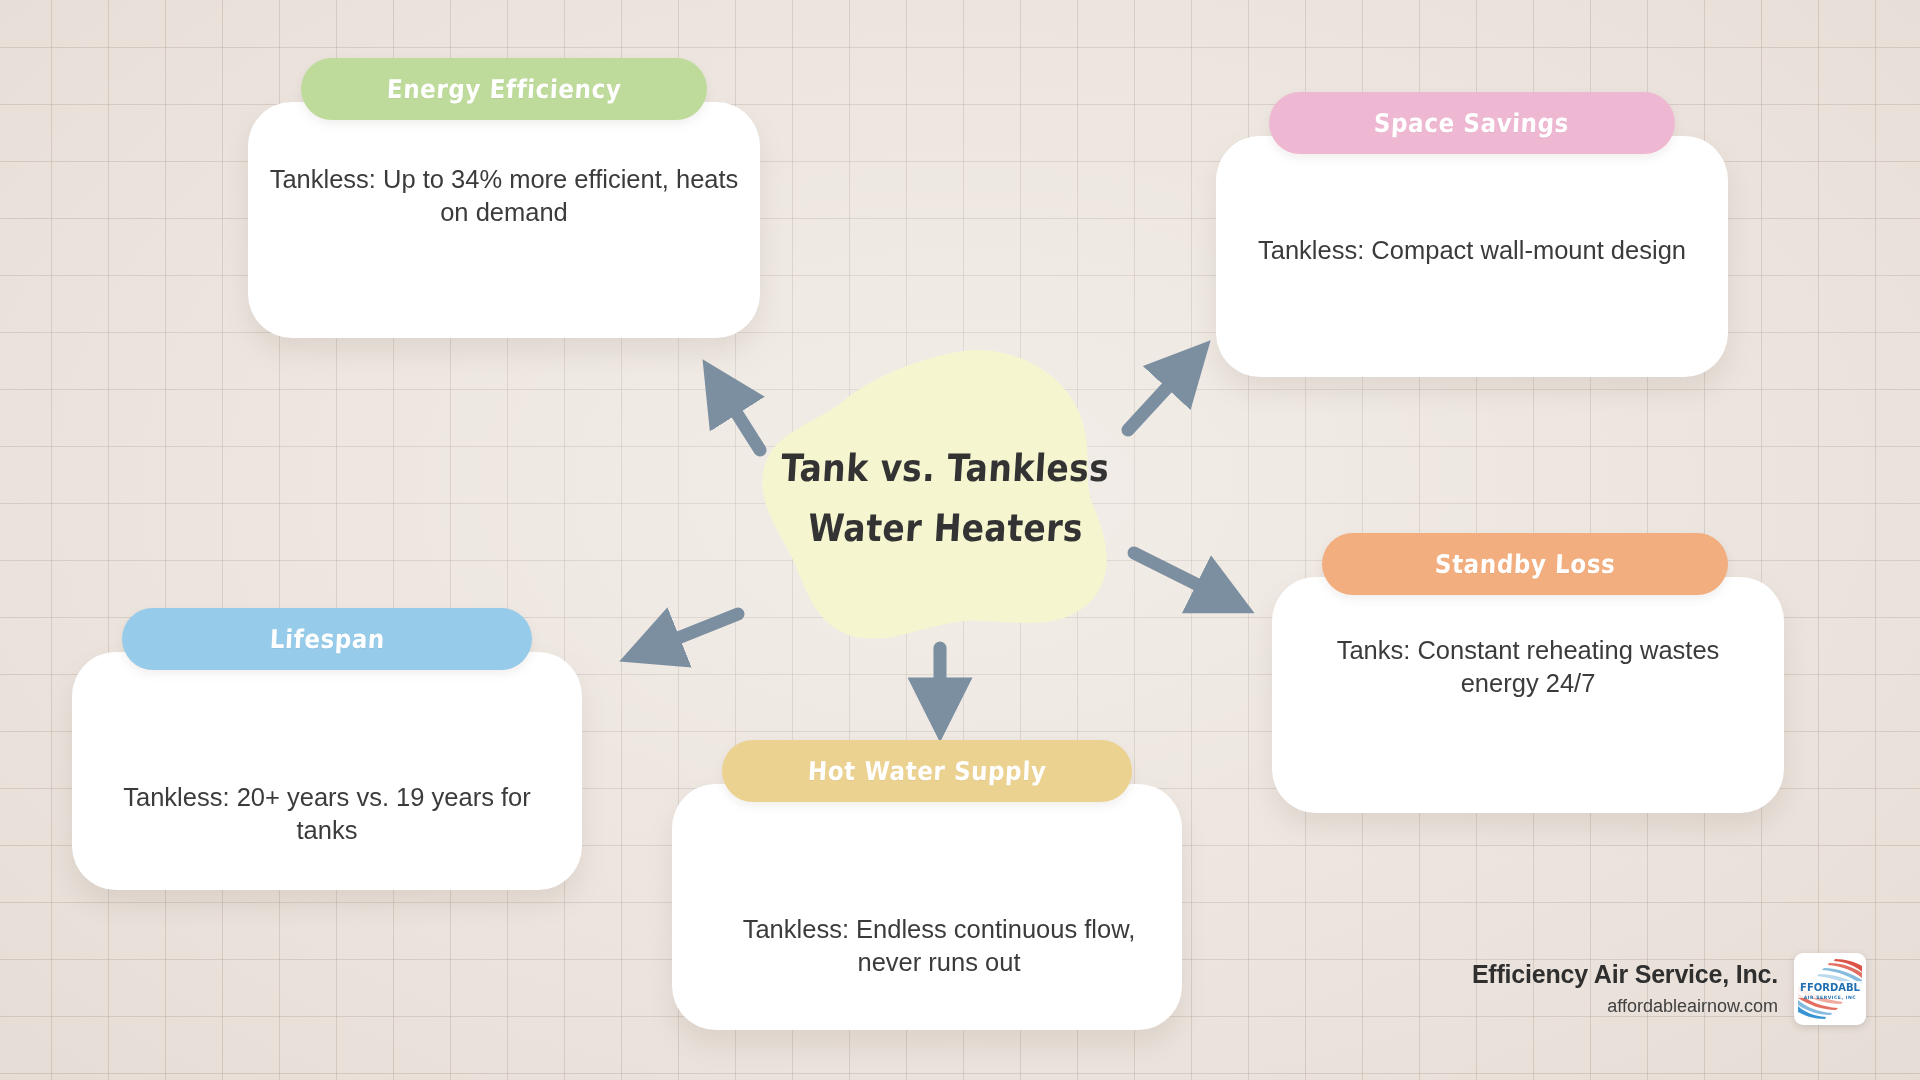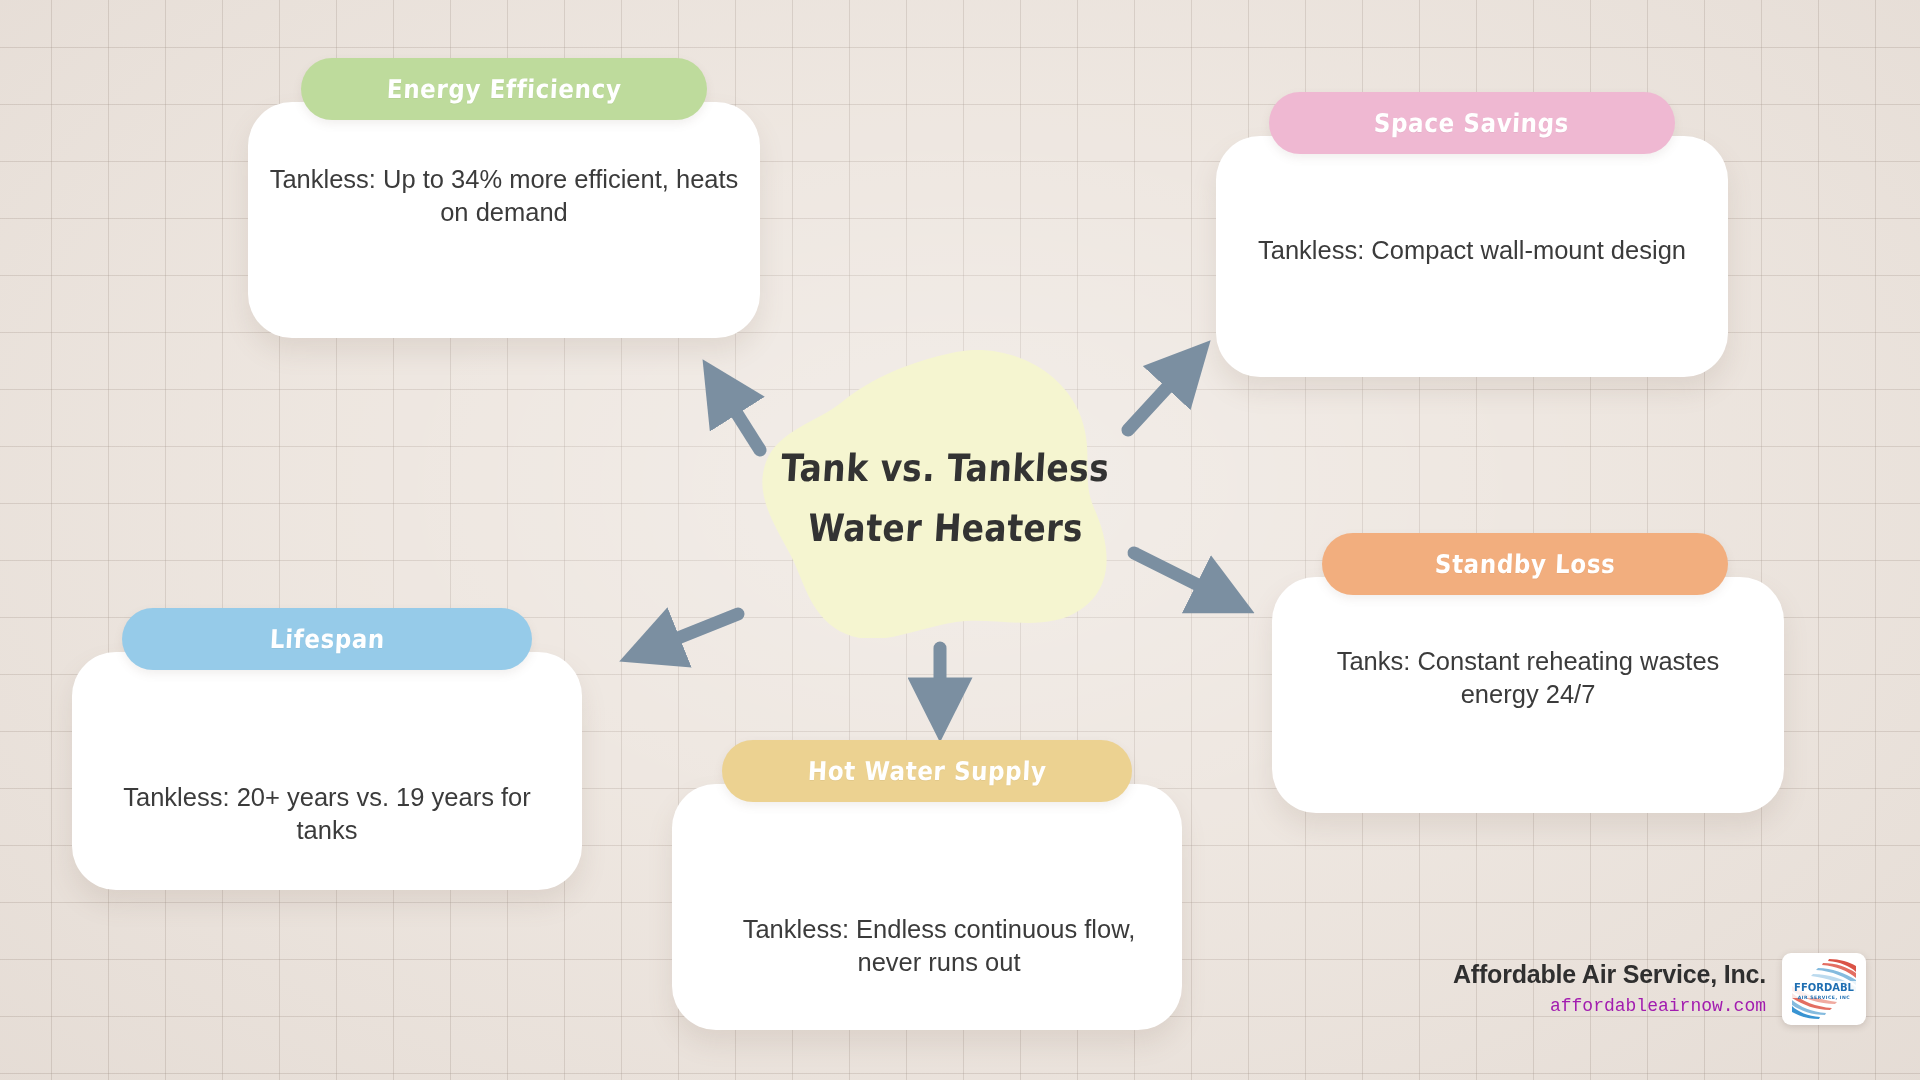--- a/index.html
+++ b/index.html
@@ -65,21 +65,21 @@
   #card-energy .ctext{top:105px;padding:0 14px;}
 
   #card-space{left:1216px;top:92px;width:512px;height:285px;}
   #card-space .card-body{height:241px;}
   #card-space .pill{left:53px;top:0;width:406px;background:#efb8d2;}
   #card-space .ctext{top:142px;padding:0 26px;}
 
   #card-standby{left:1272px;top:533px;width:512px;height:280px;}
   #card-standby .card-body{height:236px;}
   #card-standby .pill{left:50px;top:0;width:406px;background:#f2ae7e;}
-  #card-standby .ctext{top:112px;padding:0 24px;}
+  #card-standby .ctext{top:101px;padding:0 24px;}
 
   #card-lifespan{left:72px;top:608px;width:510px;height:282px;}
   #card-lifespan .card-body{height:238px;}
   #card-lifespan .pill{left:50px;top:0;width:410px;background:#96cbe9;}
   #card-lifespan .ctext{top:173px;padding:0 34px;}
 
   #card-hotwater{left:672px;top:740px;width:510px;height:290px;}
   #card-hotwater .card-body{height:246px;}
   #card-hotwater .pill{left:50px;top:0;width:410px;background:#ecd291;}
   #card-hotwater .ctext{top:173px;padding:0 22px;margin-left:24px;}
@@ -108,23 +108,23 @@
   
   #brand{
     position:absolute;right:54px;bottom:55px;
     display:flex;align-items:center;gap:16px;z-index:6;
   }
   #brand-text{text-align:right;}
   #brand-name{
     font-size:25px;font-weight:700;color:#2f2f2f;letter-spacing:-0.2px;
     line-height:30px;
   }
-  #brand-url{font-size:18px;color:#a21caf;line-height:28px;margin-top:3px;font-family:Liberation Mono, monospace;}
+  #brand-url{font-size:18px;color:#404040;line-height:28px;margin-top:3px;}
   #brand-logo{
-    width:84px;height:72px;background:#ffffff;border-radius:9px;
+    width:72px;height:72px;background:#ffffff;border-radius:9px;
     box-shadow:0 2px 7px rgba(90,75,65,0.20);
     position:relative;overflow:hidden;flex:0 0 auto;
   }
   #brand-logo svg{position:absolute;inset:0;width:100%;height:100%;}
 </style>
 </head>
 <body>
 
 <div id="grid"></div>
 <div id="vignette"></div>
@@ -196,21 +196,21 @@
              C112,30 148,14 196,4 Z" fill="#f5f5d0"></path>
   </svg>
   <div id="blob-title">
     <span>Tank vs. Tankless</span>
     <span>Water Heaters</span>
   </div>
 </div>
 
 <div id="brand">
   <div id="brand-text">
-    <div id="brand-name">Affordable Air Service, Inc.</div>
+    <div id="brand-name">Efficiency Air Service, Inc.</div>
     <div id="brand-url">affordableairnow.com</div>
   </div>
   <div id="brand-logo">
     <svg viewBox="0 0 72 72">
       <g opacity="0.95">
         <path d="M40,8 C52,9 62,13 68,19 L68,13 C61,9 52,6 41,6 Z" fill="#d94a3d"></path>
         <path d="M34,12 C48,13 60,18 68,25 L68,20 C59,14 48,10 35,10 Z" fill="#e2675a"></path>
         <path d="M28,17 C44,18 58,24 68,32 L68,27 C57,20 44,15 30,15 Z" fill="#7fb8dd"></path>
         <path d="M23,23 C40,25 56,31 68,39 L68,34 C55,26 41,21 25,21 Z" fill="#b9d9ee"></path>
       </g>

